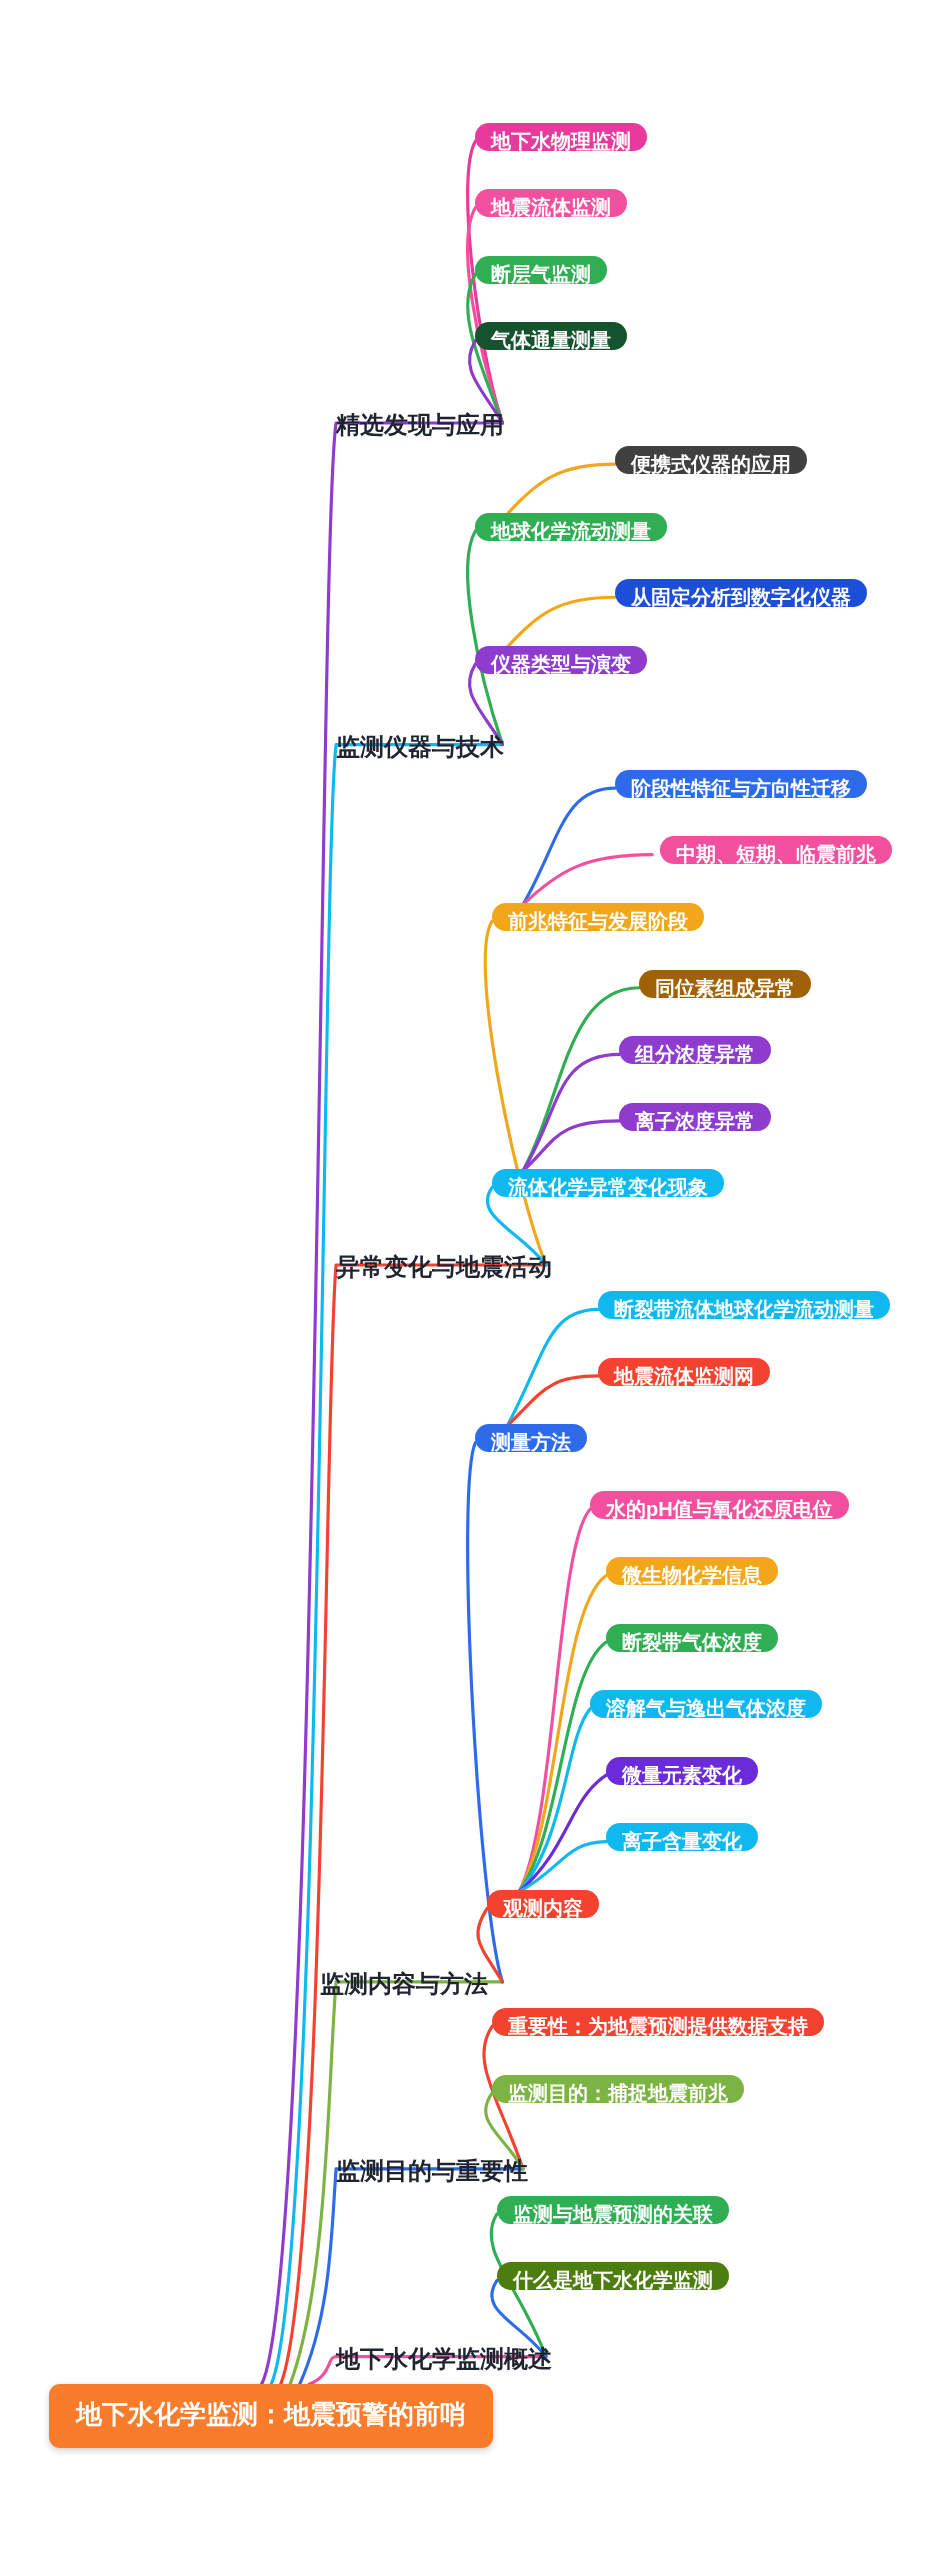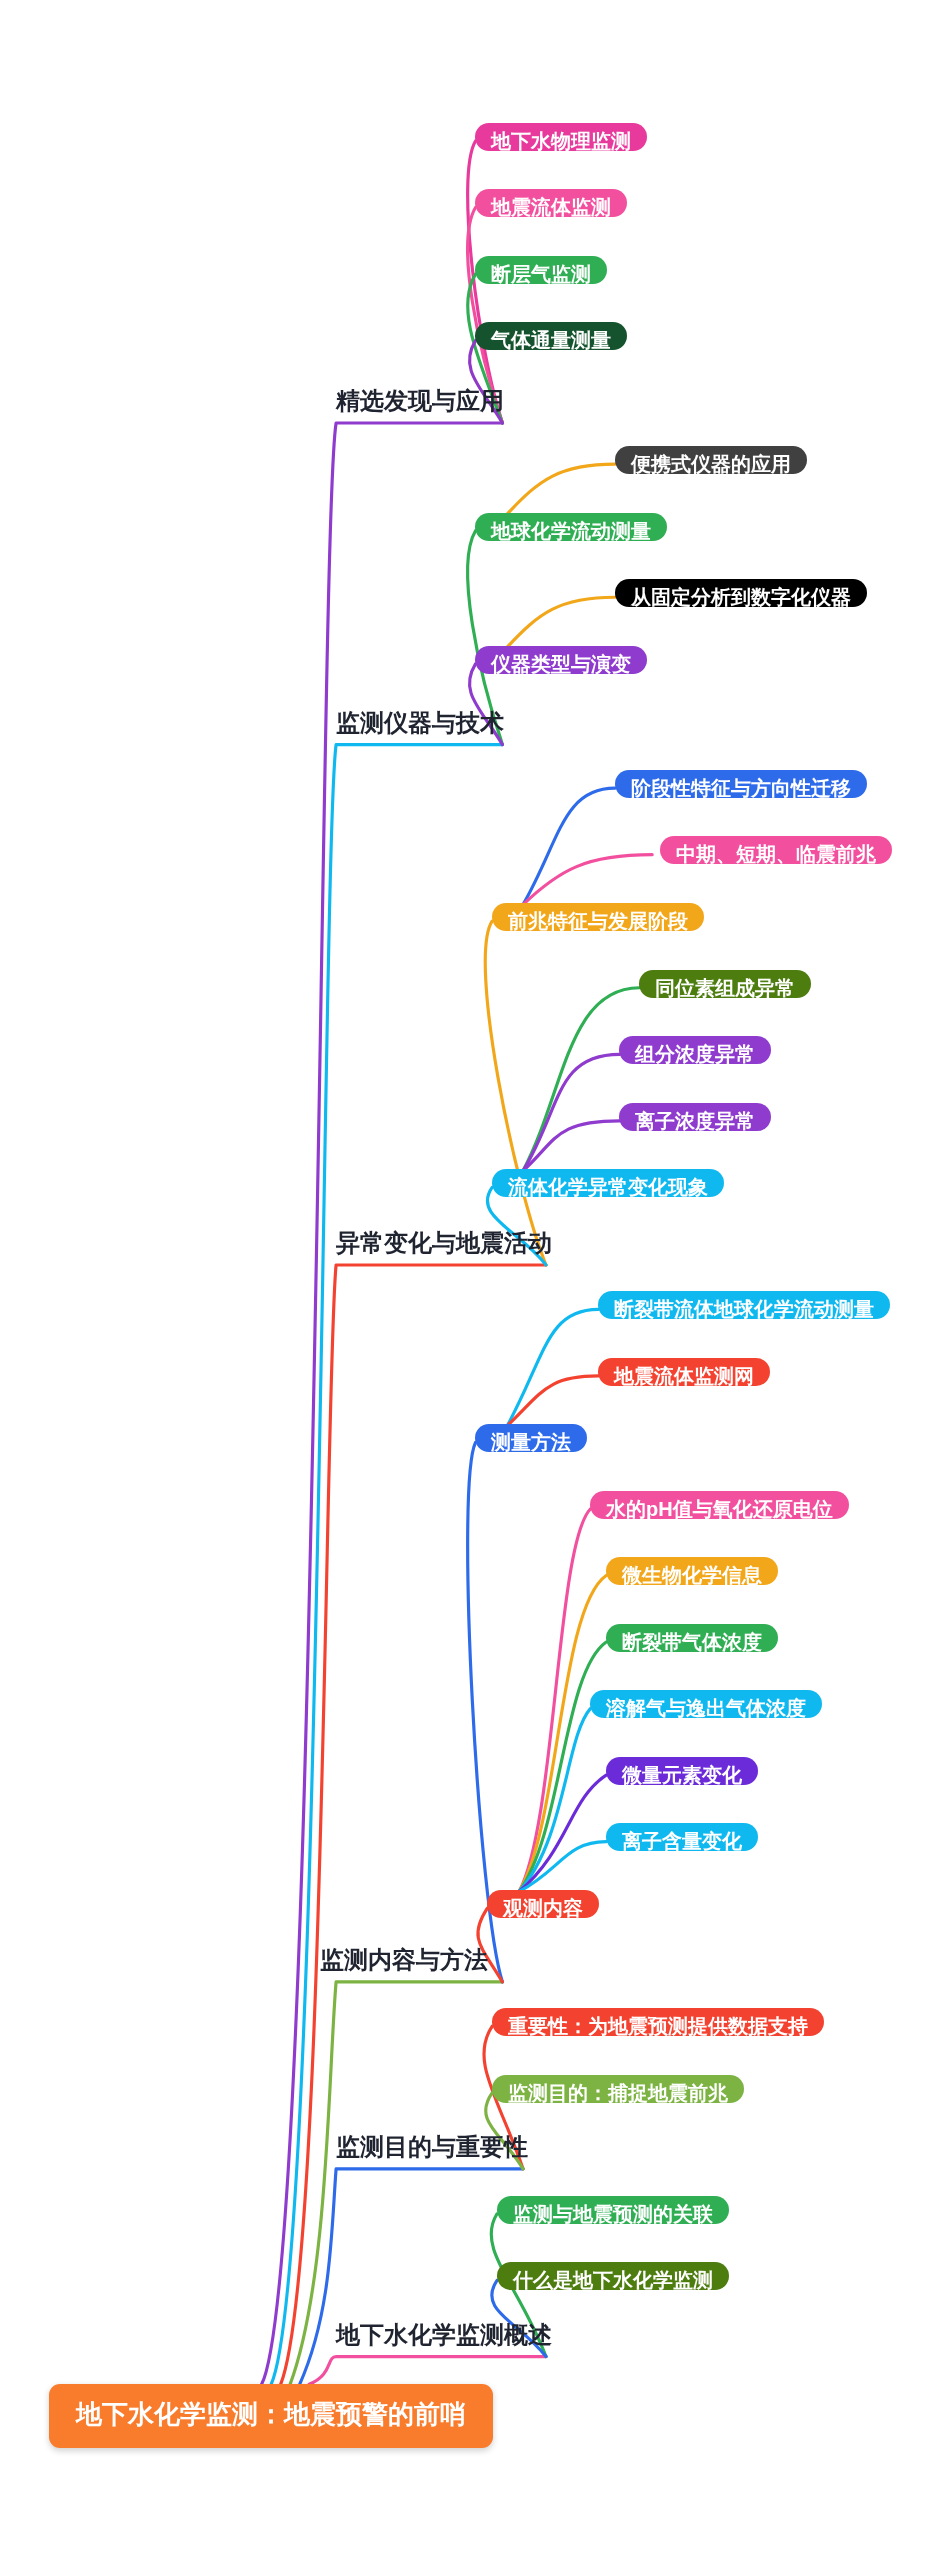--- a/index.html
+++ b/index.html
@@ -8,21 +8,21 @@
     font-family:"Liberation Sans", sans-serif;
   }
   svg.links{position:absolute;left:0;top:0;}
   svg.links path{fill:none;stroke-width:4;stroke-linecap:round;stroke-linejoin:round;}
   .pill{
     position:absolute;height:28px;line-height:36px;border-radius:18px;
     padding:0 16px;color:#ffffff;font-size:20px;font-weight:bold;white-space:nowrap;
   }
   .topic{
     position:absolute;height:35px;line-height:35px;color:#1f2430;
-    font-size:24px;font-weight:bold;white-space:nowrap;
+    font-size:24px;font-weight:bold;white-space:nowrap;margin-top:24px;
   }
   .root-node{
     position:absolute;height:64px;line-height:60px;border-radius:11px;
     padding:0 27px;color:#ffffff;font-size:26px;font-weight:bold;white-space:nowrap;
     box-shadow:0 2.4px 6.3px rgba(0,0,0,0.18);
   }
 </style>
 </head>
 <body>
 
@@ -80,27 +80,27 @@
   <div class="topic" style="left:336px;top:2129px;">监测目的与重要性</div>
   <div class="topic" style="left:336px;top:2317px;">地下水化学监测概述</div>
 
   <div class="pill" style="left: 475px; top: 123px; background: rgb(232, 57, 156);">地下水物理监测</div>
   <div class="pill" style="left: 475px; top: 189px; background: rgb(242, 80, 159);">地震流体监测</div>
   <div class="pill" style="left: 475px; top: 256px; background: rgb(47, 174, 84);">断层气监测</div>
   <div class="pill" style="left: 475px; top: 322px; background: #14532d;">气体通量测量</div>
 
   <div class="pill" style="left: 615px; top: 446px; background: #404040;">便携式仪器的应用</div>
   <div class="pill" style="left: 475px; top: 513px; background: rgb(47, 174, 84);">地球化学流动测量</div>
-  <div class="pill" style="left: 615px; top: 579px; background: #000000;">从固定分析到数字化仪器</div>
+  <div class="pill" style="left: 615px; top: 579px; background: #1d4ed8;">从固定分析到数字化仪器</div>
   <div class="pill" style="left: 475px; top: 646px; background: rgb(142, 59, 206);">仪器类型与演变</div>
 
   <div class="pill" style="left: 615px; top: 770px; background: rgb(46, 107, 234);">阶段性特征与方向性迁移</div>
   <div class="pill" style="left: 660px; top: 836px; background: rgb(242, 80, 159);">中期、短期、临震前兆</div>
   <div class="pill" style="left: 492px; top: 903px; background: rgb(242, 167, 27);">前兆特征与发展阶段</div>
-  <div class="pill" style="left: 639px; top: 970px; background: #4d7c0f;">同位素组成异常</div>
+  <div class="pill" style="left: 639px; top: 970px; background: #a16207;">同位素组成异常</div>
   <div class="pill" style="left: 619px; top: 1036px; background: rgb(142, 59, 206);">组分浓度异常</div>
   <div class="pill" style="left: 619px; top: 1103px; background: rgb(142, 59, 206);">离子浓度异常</div>
   <div class="pill" style="left: 492px; top: 1169px; background: rgb(15, 185, 240);">流体化学异常变化现象</div>
 
   <div class="pill" style="left: 598px; top: 1291px; background: rgb(15, 185, 240);">断裂带流体地球化学流动测量</div>
   <div class="pill" style="left: 598px; top: 1358px; background: rgb(244, 66, 48);">地震流体监测网</div>
   <div class="pill" style="left: 475px; top: 1424px; background: rgb(46, 107, 234);">测量方法</div>
   <div class="pill" style="left: 590px; top: 1491px; background: rgb(242, 80, 159);">水的pH值与氧化还原电位</div>
   <div class="pill" style="left: 606px; top: 1557px; background: rgb(242, 167, 27);">微生物化学信息</div>
   <div class="pill" style="left: 606px; top: 1624px; background: rgb(47, 174, 84); text-align: center;">断裂带气体浓度</div>

